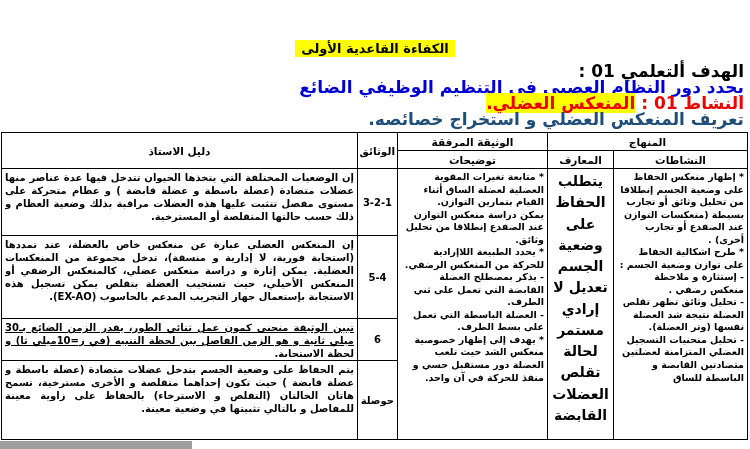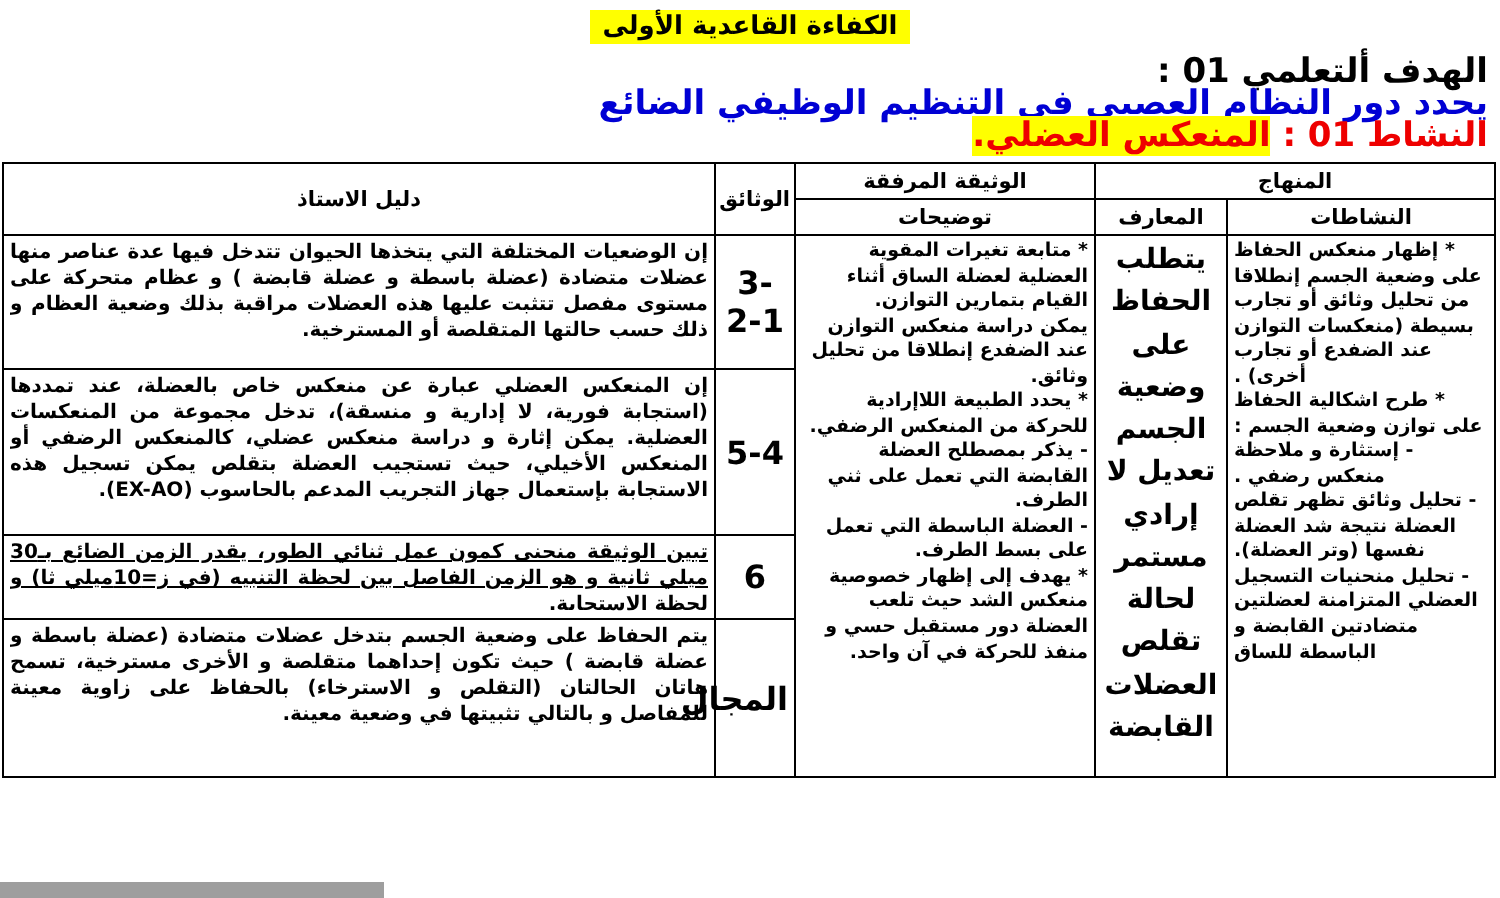--- a/index.html
+++ b/index.html
@@ -5,21 +5,21 @@
   * { box-sizing: border-box; margin: 0; padding: 0; }
   html, body { width: 750px; height: 449px; }
   body {
     position: relative;
     overflow: hidden;
     background: #ffffff;
     direction: rtl;
     font-family: "DejaVu Sans", sans-serif;
     color: #000;
   }
-  .titles { text-align: center; padding-top: 2px; }
+  .titles { text-align: center; padding-top: 12px; margin-top: 26px; }
   .title-line { margin-bottom: 3px; }
   .hl { background: #ffff00; }
   .title-text { display: inline-block; font-size: 13px; font-weight: bold; padding: 1px 6px; }
 
   .info { padding: 3px 6px 0 0; }
   .info-line { font-size: 17px; font-weight: bold; line-height: 16px; white-space: nowrap; }
   .c-black { color: #000000; }
   .c-blue { color: #0000d4; }
   .c-red { color: #ee0000; }
   .c-teal { color: #1f4e79; }
@@ -27,24 +27,24 @@
   table.main {
     border-collapse: collapse;
     table-layout: fixed;
     width: 746px;
     margin: 5px 2px 0;
   }
   table.main th, table.main td { border: 1px solid #000; }
   th { font-weight: bold; font-size: 10.5px; text-align: center; vertical-align: middle; padding: 1px 2px; }
   td { font-weight: bold; vertical-align: top; padding: 2px 3px; }
 
-  .cell-activities { font-size: 9.5px; line-height: 1.32; text-align: left; }
+  .cell-activities { font-size: 9.5px; line-height: 1.32; text-align: right; }
   .cell-knowledge  { font-size: 14px; line-height: 1.52; text-align: center; }
   .cell-clarif     { font-size: 9.5px; line-height: 1.32; text-align: right; }
-  .cell-docnum     { text-align: center; vertical-align: middle; font-size: 16px; font-weight: bold; }
+  .cell-docnum     { text-align: center; vertical-align: middle; font-size: 10px; font-weight: bold; }
   .cell-guide      { font-size: 10px; line-height: 1.3; text-align: justify; }
 
   .ml { white-space: pre-line; }
   .clip { overflow: hidden; }
   .h-tall { height: 262px; }
   .h-r1 { height: 60px; }
   .h-r2 { height: 76px; }
   .h-r3 { height: 36px; text-decoration: underline; }
   .h-r4 { height: 72px; }
 
@@ -64,20 +64,21 @@
   </div>
 </div>
 
 <div class="info">
   <div class="info-line c-black">الهدف ألتعلمي 01 :</div>
   <div class="info-line c-blue">يحدد دور النظام العصبي في التنظيم الوظيفي الضائع</div>
   <div class="info-line">
     <span class="c-red">النشاط 01 :</span>
     <span class="c-red hl">المنعكس العضلي.</span>
   </div>
+  <div class="info-line c-teal">تعريف المنعكس العضلي و استخراج خصائصه.</div>
 </div>
 
 <table class="main">
   <colgroup>
     <col style="width:134px">
     <col style="width:66px">
     <col style="width:150px">
     <col style="width:40px">
     <col style="width:356px">
   </colgroup>
@@ -126,21 +127,21 @@
         <div class="clip h-r2">إن المنعكس العضلي عبارة عن منعكس خاص بالعضلة، عند تمددها (استجابة فورية، لا إدارية و منسقة)، تدخل مجموعة من المنعكسات العضلية. يمكن إثارة و دراسة منعكس عضلي، كالمنعكس الرضفي أو المنعكس الأخيلي، حيث تستجيب العضلة بتقلص يمكن تسجيل هذه الاستجابة بإستعمال جهاز التجريب المدعم بالحاسوب (EX-AO).</div>
       </td>
     </tr>
     <tr style="height:42px">
       <td class="cell-docnum">6</td>
       <td class="cell-guide">
         <div class="clip h-r3">تبين الوثيقة منحنى كمون عمل ثنائي الطور، يقدر الزمن الضائع بـ30 ميلي ثانية و هو الزمن الفاصل بين لحظة التنبيه (في ز=10ميلي ثا) و لحظة الاستجابة.</div>
       </td>
     </tr>
     <tr style="height:79px">
-      <td class="cell-docnum">المجال</td>
+      <td class="cell-docnum">حوصلة</td>
       <td class="cell-guide">
         <div class="clip h-r4">يتم الحفاظ على وضعية الجسم بتدخل عضلات متضادة (عضلة باسطة و عضلة قابضة ) حيث تكون إحداهما متقلصة و الأخرى مسترخية، تسمح هاتان الحالتان (التقلص و الاسترخاء) بالحفاظ على زاوية معينة للمفاصل و بالتالي تثبيتها في وضعية معينة.</div>
       </td>
     </tr>
   </tbody>
 </table>
 
 <div class="bg-fragment"></div>
 
 </body></html>

